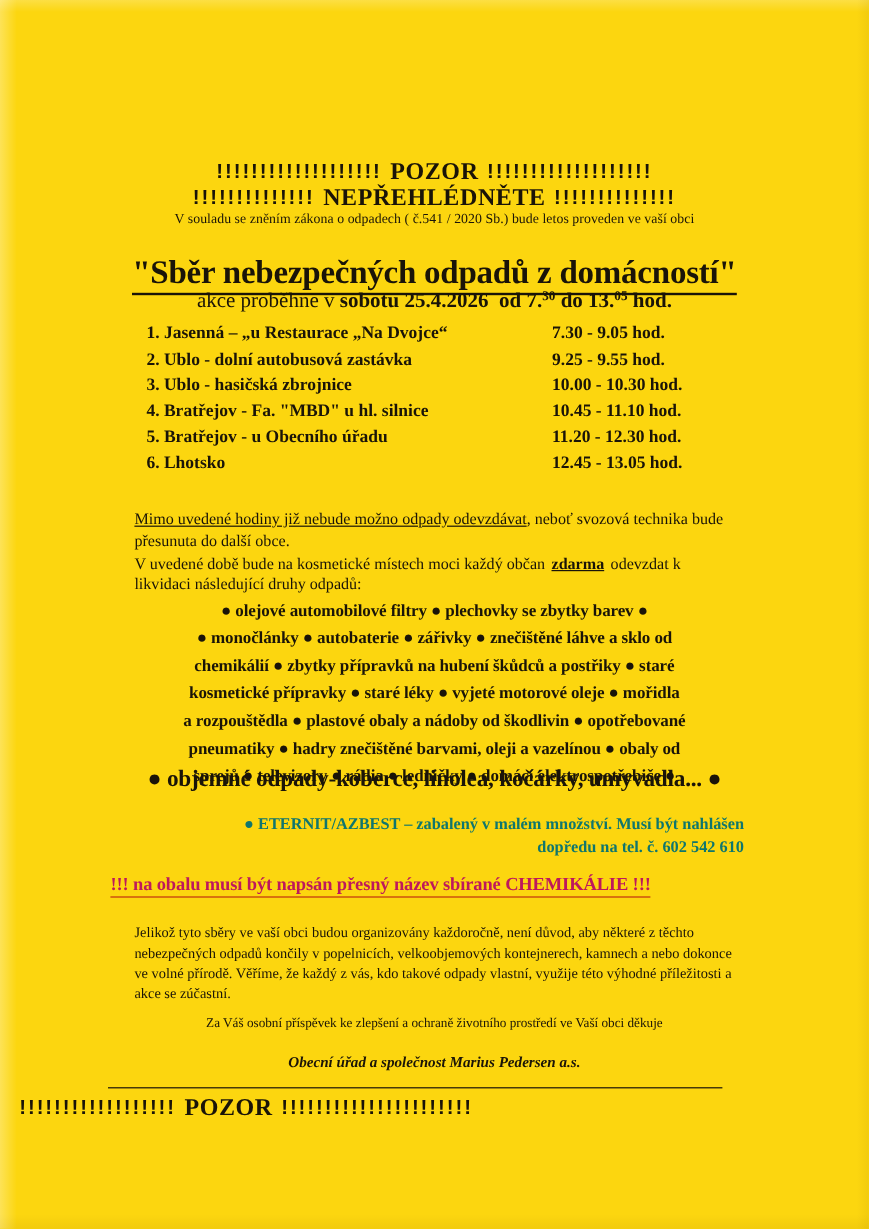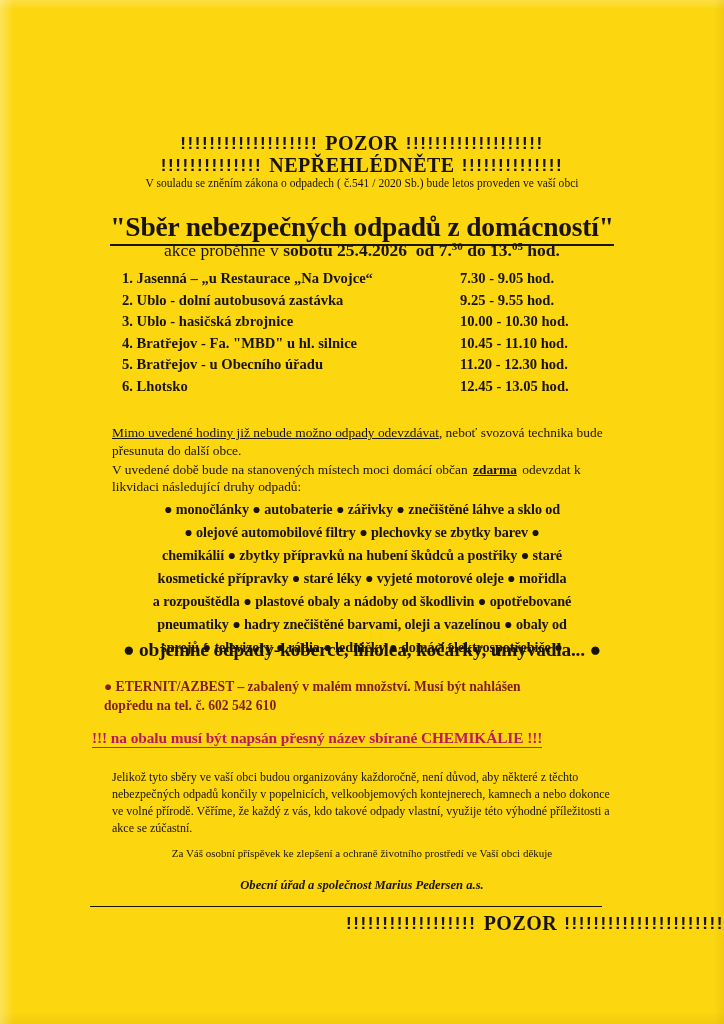--- a/index.html
+++ b/index.html
@@ -154,22 +154,22 @@
     letter-spacing: -0.2px;
     white-space: nowrap;
   }
 
   
   .eternit {
     position: absolute;
     left: 104px;
     top: 677px;
     width: 516px;
-    text-align: left;
-    color: #7f1d1d;
+    text-align: right;
+    color: #0f766e;
     font-size: 13.6px;
     font-weight: bold;
     line-height: 1.42;
   }
   .chemikalie {
     position: absolute;
     left: 92px;
     top: 729px;
     width: 540px;
     text-align: left;
@@ -214,21 +214,21 @@
     top: 906px;
     width: 512px;
     height: 0;
     border-top: 1.6px solid #1a1408;
   }
 
   #banner-bottom {
     position: absolute;
     left: 0; right: 0;
     top: 913px;
-    text-align: right;
+    text-align: left;
     padding-left: 16px;
   }
 </style>
 </head>
 <body>
 
 <div class="paper"></div>
 
 <div class="content">
 
@@ -280,28 +280,28 @@
     </div>
     <div class="sched-row">
       <span class="sched-place"><span>6.</span>
         <span>Lhotsko</span></span>
       <span class="sched-time">12.45 - 13.05  hod.</span>
     </div>
   </div>
 
   <div class="notice">
     <p style="margin:12px 0 1px 0;"><u>Mimo uvedené hodiny již nebude možno odpady odevzdávat</u><span>, neboť svozová technika bude přesunuta do další obce.</span></p>
-    <p style="margin:0;"><span>V uvedené době bude na stanovených místech moci domácí občan</span>
+    <p style="margin:0;"><span>V uvedené době bude na kosmetické místech moci každý občan</span>
       <span class="zdarma">zdarma</span>
       <span>odevzdat k likvidaci následující druhy odpadů:</span></p>
   </div>
 
   <div class="waste-list">
+    <div>● olejové automobilové filtry ● plechovky se zbytky barev ●</div>
     <div>● monočlánky ● autobaterie ● zářivky ● znečištěné láhve a sklo od</div>
-    <div>● olejové automobilové filtry ● plechovky se zbytky barev ●</div>
     <div>chemikálií ● zbytky přípravků na hubení škůdců a postřiky ● staré</div>
     <div>kosmetické přípravky ● staré léky ● vyjeté motorové oleje ● mořidla</div>
     <div>a rozpouštědla ● plastové obaly a nádoby od škodlivin ● opotřebované</div>
     <div>pneumatiky ● hadry znečištěné barvami, oleji a vazelínou ● obaly od</div>
     <div>sprejů ● televizory ● rádia ● ledničky ● domácí elektrospotřebiče ●</div>
   </div>
 
   <div class="bulky">● objemné odpady-koberce, linolea, kočárky, umyvadla... ●</div>
 
   <div class="eternit">

